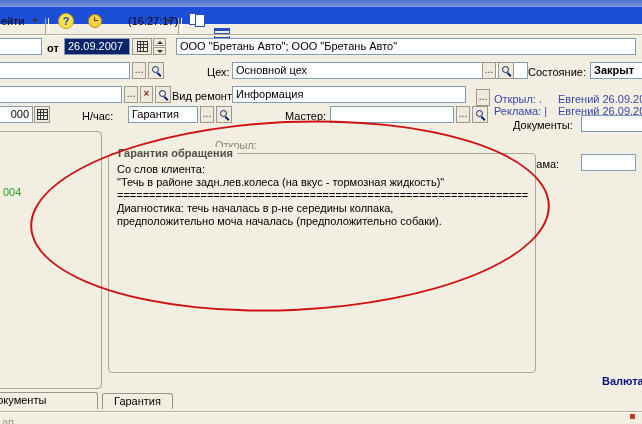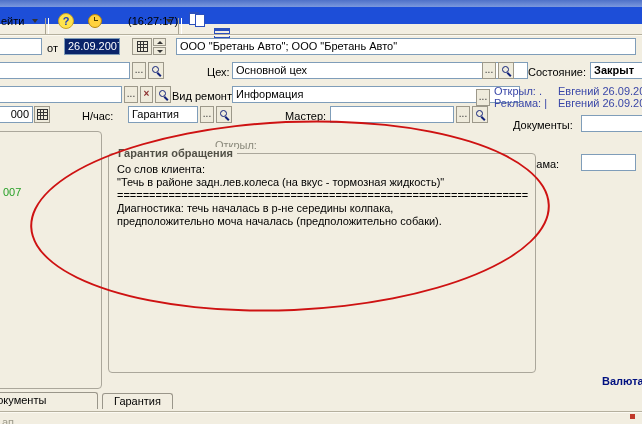--- a/index.html
+++ b/index.html
@@ -49,21 +49,21 @@
     border:1px solid #10207A;border-radius:50%;}
   .mag::after{content:"";position:absolute;left:8px;top:8px;width:5px;height:2px;
     background:#10207A;transform:rotate(45deg);transform-origin:0 0;}
   .grid-ic{display:block;width:9px;height:9px;margin:2px auto 0;border:1px solid #333;
     background-image:
       linear-gradient(to right,transparent 2px,#333 2px,#333 3px,transparent 3px,transparent 5px,#333 5px,#333 6px,transparent 6px),
       linear-gradient(to bottom,transparent 2px,#333 2px,#333 3px,transparent 3px,transparent 5px,#333 5px,#333 6px,transparent 6px);}
   .spin-btn{width:13px;height:8px;box-sizing:border-box;background:#EFEBDC;border:1px solid #9C988A;}
   .groupbox{position:absolute;border:1px solid #ABA79B;border-radius:4px;background:#F2EEE1;}
   .grouplabel{position:absolute;background:#F2EEE1;padding:0 4px;font-weight:bold;color:#515046;white-space:nowrap;}
-  .blue{color:#3A47A8;}
+  .blue{color:#3A47A8;margin-top:8px;}
   .tab{position:absolute;background:#F2EEE1;border:1px solid #9A968A;border-bottom:none;
     border-radius:3px 3px 0 0;text-align:center;line-height:15px;box-sizing:border-box;}
   .ellipse{position:absolute;left:30px;top:121px;width:516px;height:186px;
     border:2px solid #CE1212;border-radius:50%;transform:rotate(-2.5deg);z-index:50;}
   .rule-b1{position:absolute;left:0;top:411px;width:642px;height:1px;background:#B5B09E;}
   .rule-b2{position:absolute;left:0;top:412px;width:642px;height:1px;background:#FCFAF2;}
 </style>
 </head>
 <body>
 
@@ -82,22 +82,22 @@
     <div class="lbl" style="left:100px;top:8px;margin-left:28px;">(16:27:17)</div>
     <span class="tri-down abs" style="left:166px;top:12px;"></span>
     <div class="tsep" style="left:178px;"></div>
     <div class="ic-docs abs" style="left:188px;top:4px;"></div>
     <div class="ic-list abs" style="left:214px;top:5px;"></div>
   </div>
   <div class="tool-rule1"></div>
   <div class="tool-rule2"></div>
 
   <div class="field" style="left:-4px;top:38px;width:46px;"></div>
-  <div class="lbl" style="left:47px;top:42px;font-weight:normal;">от</div>
-  <div class="field" style="left:64px;top:38px;width:56px;background:#0A246A;color:#fff;">26.09.2007</div>
+  <div class="lbl" style="left:47px;top:42px;font-weight:bold;">от</div>
+  <div class="field" style="left:64px;top:38px;width:66px;background:#0A246A;color:#fff;">26.09.2007</div>
   <div class="btn" style="left:132px;top:38px;width:20px;">
     <span class="grid-ic"></span>
   </div>
   <div class="abs" style="left:153px;top:38px;">
     <div class="spin-btn">
         <span class="tri-up-s"></span>
       </div>
     <div class="spin-btn" style="margin-top:1px;">
         <span class="tri-down-s"></span>
       </div>
@@ -118,21 +118,21 @@
   <div class="lbl" style="left:528px;top:66px;">Состояние:</div>
   <div class="field" style="left:590px;top:62px;width:56px;font-weight:bold;">Закрыт</div>
 
   <div class="field" style="left:-4px;top:86px;width:126px;"></div>
   <div class="btn" style="left:124px;top:86px;width:14px;">...</div>
   <div class="btn" style="left:140px;top:86px;width:13px;color:#8B2E2E;font-weight:bold;">×</div>
   <div class="btn" style="left:155px;top:86px;width:16px;">
     <span class="mag"></span>
   </div>
   <div class="lbl" style="left:172px;top:90px;">Вид ремонта:</div>
-  <div class="field" style="left:232px;top:86px;width:288px;">Информация</div>
+  <div class="field" style="left:232px;top:86px;width:234px;">Информация</div>
   <div class="btn" style="left:476px;top:89px;width:14px;">...</div>
   <div class="lbl blue" style="left:494px;top:85px;">Открыл: .</div>
   <div class="lbl blue" style="left:558px;top:85px;width:90px;overflow:hidden;">Евгений 26.09.20</div>
   <div class="lbl blue" style="left:494px;top:97px;">Реклама: |</div>
   <div class="lbl blue" style="left:558px;top:97px;width:90px;overflow:hidden;">Евгений 26.09.20</div>
 
   <div class="field" style="left:-4px;top:106px;width:37px;text-align:right;">000</div>
   <div class="btn" style="left:34px;top:106px;width:16px;">
     <span class="grid-ic"></span>
   </div>
@@ -150,21 +150,21 @@
   </div>
   <div class="lbl" style="left:513px;top:119px;">Документы:</div>
   <div class="field" style="left:581px;top:115px;width:65px;"></div>
 
   <div class="lbl" style="left:512px;top:158px;">Реклама:</div>
   <div class="field" style="left:581px;top:154px;width:55px;"></div>
 
   <div class="lbl" style="left:215px;top:139px;color:#8A897B;">Открыл:</div>
 
   <div class="groupbox" style="left:-30px;top:131px;width:130px;height:256px;"></div>
-  <div class="lbl" style="left:3px;top:186px;color:#27A027;z-index:2;">007</div>
+  <div class="lbl" style="left:3px;top:186px;color:#27A027;z-index:2;">004</div>
 
   <div class="groupbox" style="left:108px;top:153px;width:426px;height:218px;"></div>
   <div class="grouplabel" style="left:114px;top:147px;">Гарантия обращения</div>
   <div class="lbl" style="left:117px;top:163px;text-align:center;">Со слов клиента:</div>
   <div class="lbl" style="left:117px;top:176px;">"Течь в районе задн.лев.колеса (на вкус - тормозная жидкость)"</div>
   <div class="lbl" style="left:117px;top:189px;width:411px;overflow:hidden;">====================================================================================================</div>
   <div class="lbl" style="left:117px;top:202px;">Диагностика: течь началась в р-не середины колпака,</div>
   <div class="lbl" style="left:117px;top:215px;">предположительно моча началась (предположительно собаки).</div>
 
   <div class="lbl" style="left:602px;top:375px;font-weight:bold;color:#001080;">Валюта</div>

